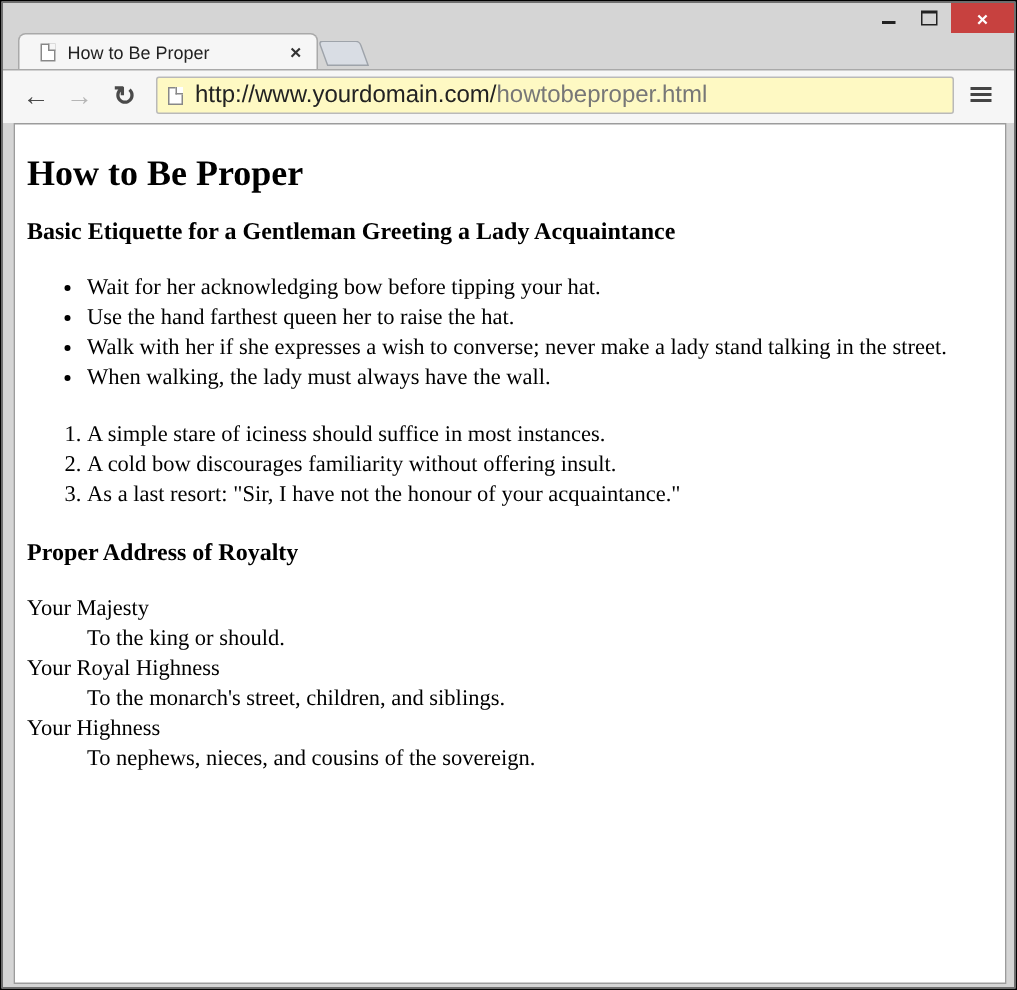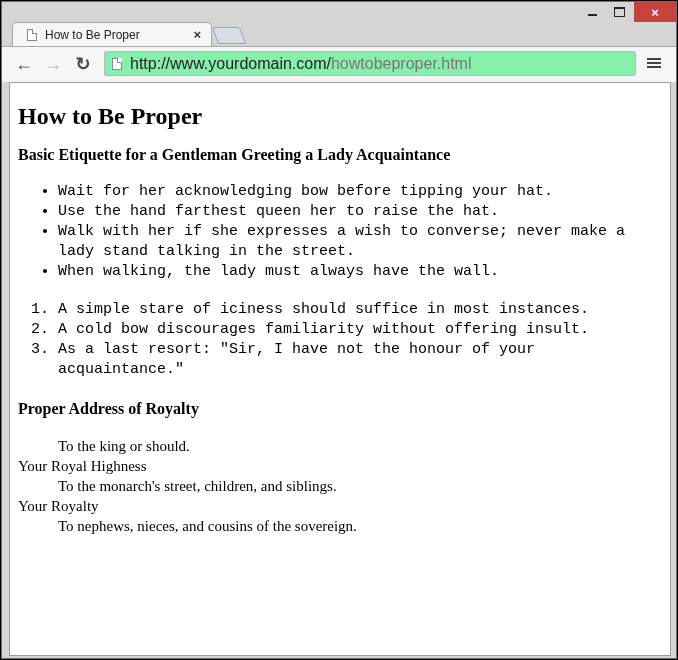--- a/index.html
+++ b/index.html
@@ -17,31 +17,31 @@
   .page-icon { width:10px; height:12px; border:1px solid #888; background:#fff; box-sizing:border-box; margin-right:8px; position:relative; }
   .page-icon::after { content:""; position:absolute; right:-1px; top:-1px; width:4px; height:4px; background:#f6f6f6; border-left:1px solid #888; border-bottom:1px solid #888; }
   .tab-title { flex:1; }
   .tab-close { font-size:13px; color:#333; font-weight:bold; cursor:pointer; }
   .newtab { position:absolute; left:213px; top:25px; width:26px; height:15px; background:#d9dde4; border:1px solid #9ea3aa; border-radius:3px 3px 0 0; transform:skewX(20deg); }
   .toolbar { position:absolute; left:0; top:44px; width:100%; height:36px; background:#f6f6f6; border-top:1px solid #a9a9a9; box-sizing:border-box; }
   .navbtn { position:absolute; top:7px; width:22px; height:20px; display:flex; align-items:center; justify-content:center; font-size:18px; font-weight:bold; cursor:pointer; }
   .back { left:11px; color:#4a4a4a; }
   .fwd { left:40px; color:#b6b6b6; }
   .reload { left:70px; color:#4a4a4a; }
-  .omnibox { position:absolute; left:102px; top:4px; width:532px; height:25px; background:#86efac; border:1px solid #b9b9b9; border-radius:2px; box-sizing:border-box; display:flex; align-items:center; padding-left:7px; }
+  .omnibox { position:absolute; left:102px; top:4px; width:532px; height:25px; background:#fef9c3; border:1px solid #b9b9b9; border-radius:2px; box-sizing:border-box; display:flex; align-items:center; padding-left:7px; }
   .omnibox .page-icon::after { background:#fff; }
   .url { font-size:16px; color:#222; letter-spacing:0; }
   .url .path { color:#777; }
   .menu { position:absolute; left:644px; top:9px; width:16px; height:16px; cursor:pointer; }
   .menu span { display:block; height:2px; background:#444; margin:2px 1px 2px 1px; }
   .viewport { position:absolute; left:7px; top:80px; width:662px; height:574px; background:#fff; border:1px solid #9c9c9c; box-sizing:border-box; overflow:hidden; font-family:"Liberation Serif", serif; color:#000; }
   .content { padding:0 8px; }
   h1 { font-size:24px; font-weight:bold; margin:19px 0 14px 0; line-height:28px; }
   h2 { font-size:16px; font-weight:bold; margin:0 0 16px 0; line-height:22px; }
-  ul, ol { margin:0 0 18px 0; padding-left:40px; font-size:15px; line-height:20px;font-family:Liberation Mono, monospace; }
+  ul, ol { margin:0 0 18px 0; padding-left:40px; font-size:15px; line-height:20px; }
   dl { margin:0; font-size:15px; line-height:20px; }
   dd { margin-left:40px; }
 </style>
 </head>
 <body>
 
 <div class="window">
   <div class="titlebar">
     <div class="winctl win-min">
         <div class="min-glyph"></div>
@@ -97,21 +97,22 @@
       </ul>
 
       <ol>
         <li>A simple stare of iciness should suffice in most instances.</li>
         <li>A cold bow discourages familiarity without offering insult.</li>
         <li>As a last resort: "Sir, I have not the honour of your acquaintance."</li>
       </ol>
 
       <h2>Proper Address of Royalty</h2>
       <dl>
+        <dt>Your Majesty</dt>
         <dd>To the king or should.</dd>
         <dt>Your Royal Highness</dt>
         <dd>To the monarch's street, children, and siblings.</dd>
-        <dt>Your Royalty</dt>
+        <dt>Your Highness</dt>
         <dd>To nephews, nieces, and cousins of the sovereign.</dd>
       </dl>
     </div>
   </div>
 </div>
 
 </body></html>

